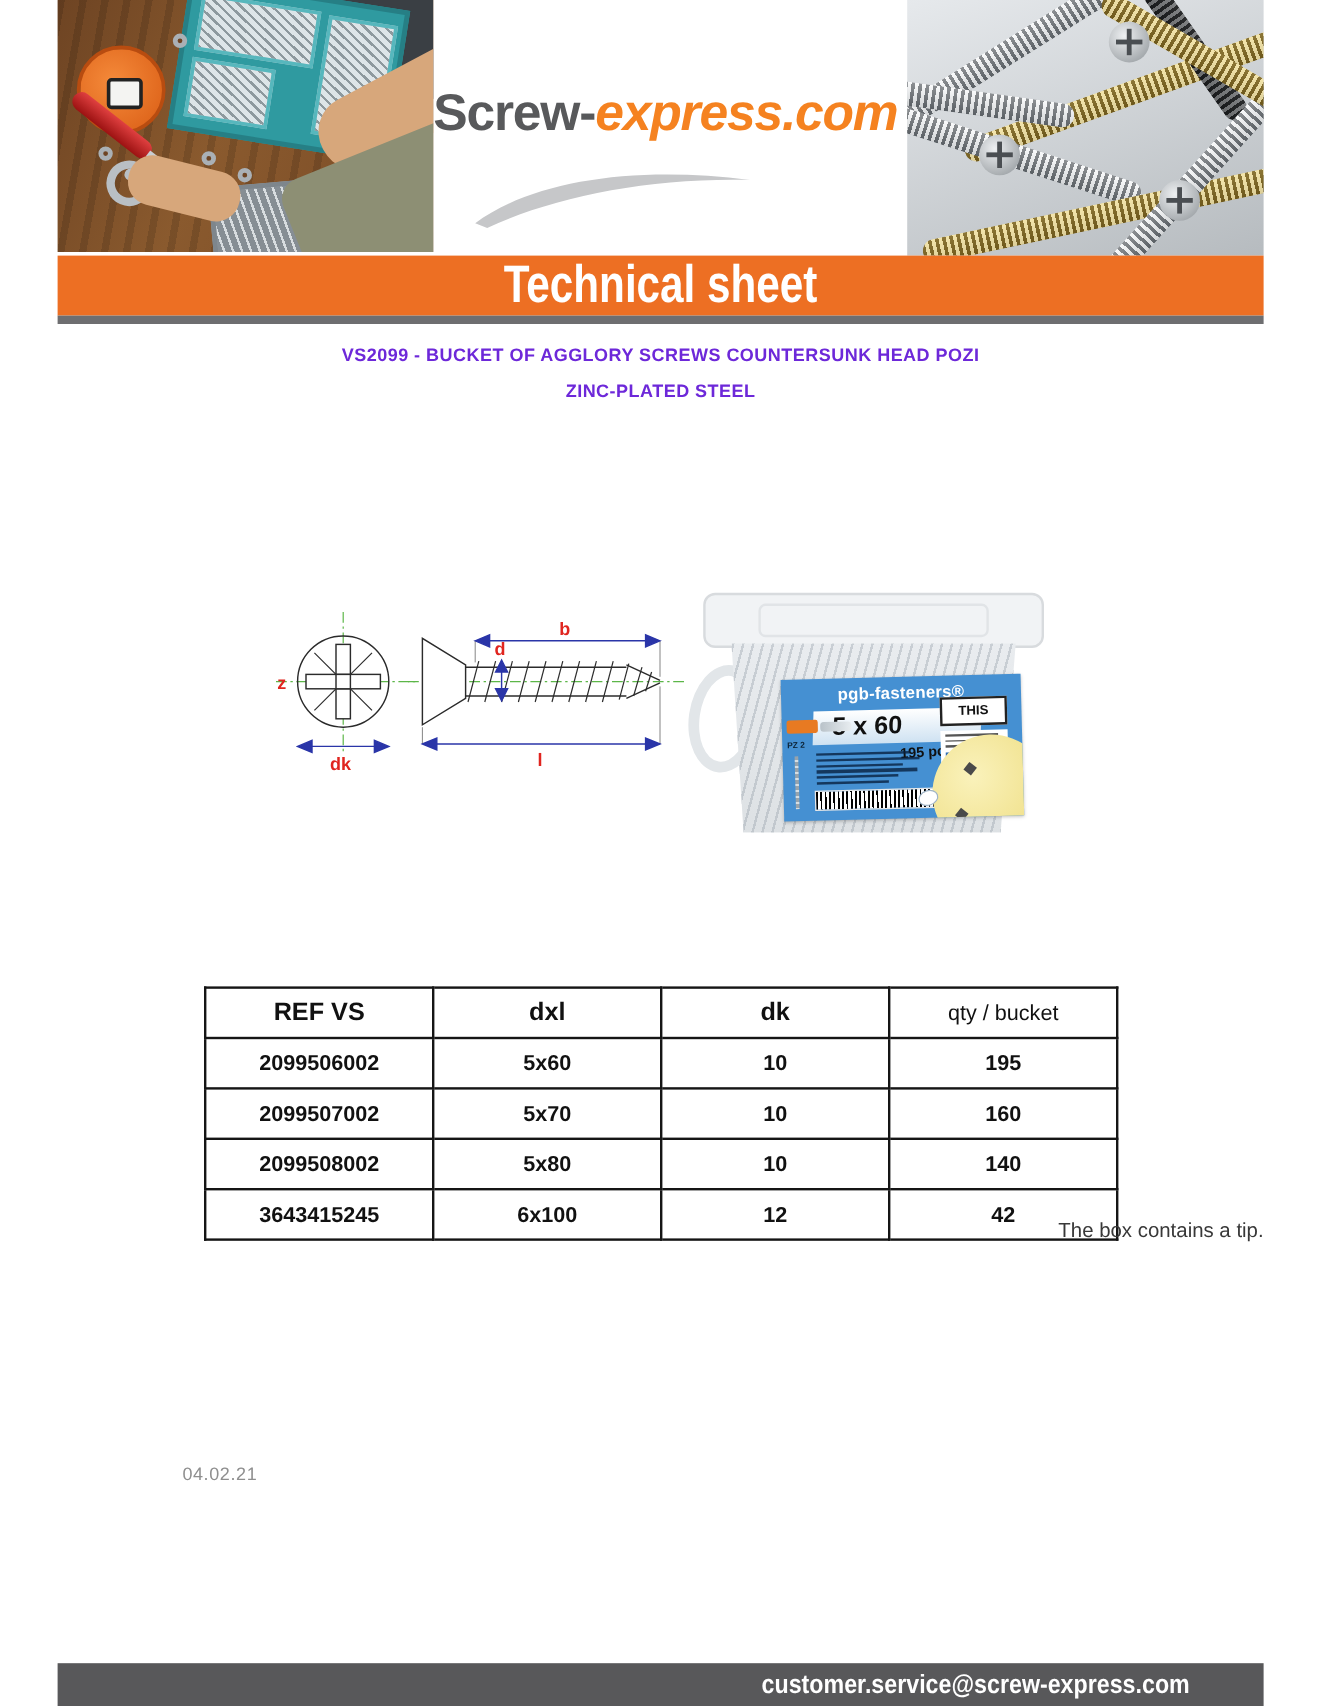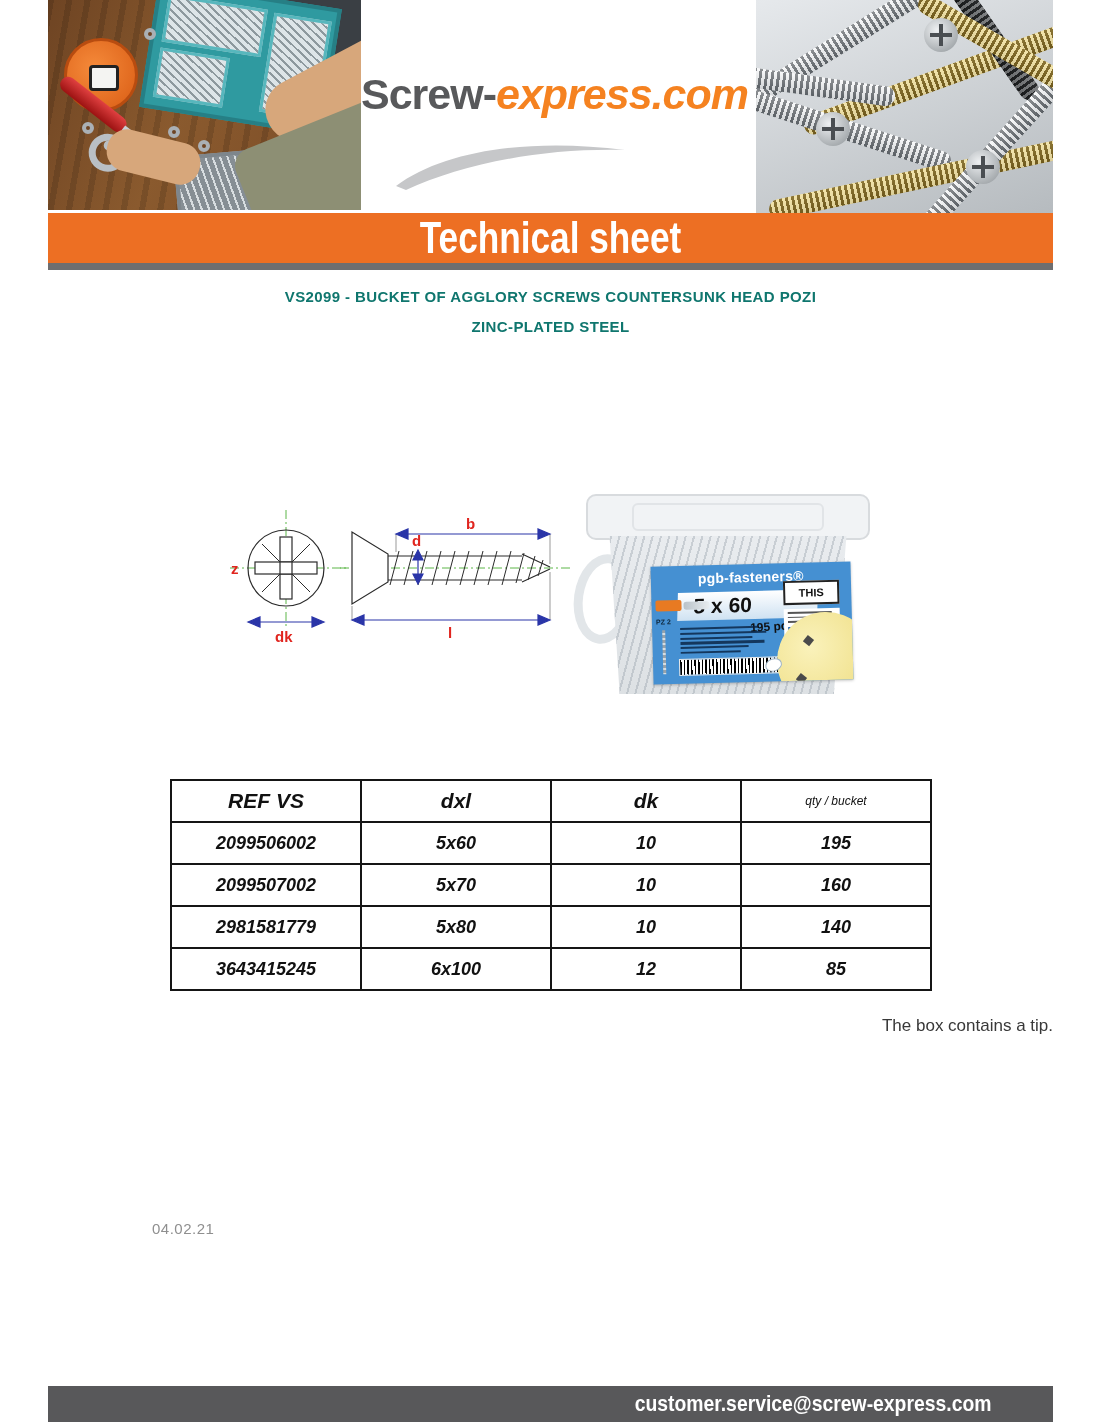--- a/index.html
+++ b/index.html
@@ -44,21 +44,21 @@
   .logo .p1 { font-size:43px; font-weight:bold; color:#58595B; letter-spacing:-1px; }
   .logo .p2 { font-size:43px; font-weight:bold; font-style:italic; color:#F58220; letter-spacing:-1px; }
   .swoosh { position:absolute; left:390px; top:136px; width:280px; height:56px; }
 
   
   .banner { position:absolute; left:48px; top:213px; width:1005px; height:50px; background:#ED6F23; text-align:center; }
   .banner span { display:inline-block; font-size:44px; font-weight:bold; color:#ffffff; line-height:50px; transform:scaleX(.8); transform-origin:center; letter-spacing:0; }
   .banner-strip { position:absolute; left:48px; top:263px; width:1005px; height:7px; background:#6e6e70; }
 
   
-  .ptitle { position:absolute; left:48px; top:288px; width:1005px; text-align:center; color:#0f766e; }
+  .ptitle { position:absolute; left:48px; top:288px; width:1005px; text-align:center; color:#6d28d9; }
   .ptitle .l1 { font-size:15px; font-weight:bold; letter-spacing:.4px; }
   .ptitle .l2 { font-size:15px; font-weight:bold; letter-spacing:.4px; margin-top:13px; }
 
   
   .drawing { position:absolute; left:222px; top:492px; width:370px; height:165px; }
 
   
   .bucket { position:absolute; left:580px; top:468px; width:300px; height:238px; }
   .bucket-handle { position:absolute; left:-6px; top:86px; width:60px; height:90px; border:9px solid #e2e6e9; border-radius:50%; transform:rotate(8deg); }
   .bucket-lid { position:absolute; left:6px; top:26px; width:284px; height:46px; background:#f1f3f5; border:2px solid #d8dbde; border-radius:10px; }
@@ -79,24 +79,24 @@
   .lbl-barcode { position:absolute; left:26px; top:93px; width:100px; height:17px; background-image:repeating-linear-gradient(90deg,#000 0 1.5px,#fff 1.5px 3.6px); border:1px solid #e8e8e8; }
   .lbl-this { position:absolute; right:12px; top:18px; width:56px; height:24px; background:#ffffff; border:2px solid #222; text-align:center; font-weight:bold; font-size:11px; line-height:21px; color:#111; }
   .lbl-specs { position:absolute; right:12px; top:46px; width:56px; height:36px; background:#ffffff; padding:3px 4px; }
   .lbl-specs div { height:1.6px; background:#555; margin-bottom:3px; }
   .lbl-specs .blue { height:5px; background:#2f6db3; margin-top:4px; }
   .lbl-yellow { position:absolute; right:-22px; bottom:-30px; width:98px; height:98px; border-radius:50%; background:radial-gradient(circle at 35% 35%, #faf2bb, #ecd977); }
   .lbl-yellow i { position:absolute; width:8px; height:8px; background:#4a4a4a; transform:rotate(40deg); }
   .lbl-stamp { position:absolute; left:112px; top:95px; width:17px; height:13px; background:#fff; border:1px solid #9fb4c6; border-radius:50%; transform:rotate(-18deg); }
 
   
-  .sheet-table { position:absolute; left:170px; top:779px; border-collapse:collapse; table-layout:fixed; width:761px;font-style:italic; }
+  .sheet-table { position:absolute; left:170px; top:822px; border-collapse:collapse; table-layout:fixed; width:761px; }
   .sheet-table th, .sheet-table td { border:2px solid #151515; width:190px; height:42px; text-align:center; vertical-align:middle; color:#111; }
   .sheet-table th { font-size:21px; font-weight:bold; }
-  .sheet-table th.qtyhdr { font-size:12px; font-weight:normal; }
+  .sheet-table th.qtyhdr { font-size:18px; font-weight:normal; }
   .sheet-table td { font-size:18px; font-weight:bold; }
 
   
   .note { position:absolute; left:48px; top:1016px; width:1005px; text-align:right; font-size:17px; color:#383838; }
   .date { position:absolute; left:152px; top:1176px; font-size:15px; color:#8f8f8f; letter-spacing:.5px;margin-top:44px; }
   .footer { position:absolute; left:48px; top:1386px; width:1005px; height:36px; background:#58585A; text-align:right; }
   .footer span { display:inline-block; color:#ffffff; font-weight:bold; font-size:22px; line-height:36px; margin-right:62px; transform:scaleX(.88); transform-origin:right center; }
 </style>
 </head>
 <body>
@@ -286,30 +286,30 @@
         <td>10</td>
         <td>195</td>
       </tr>
       <tr>
         <td>2099507002</td>
         <td>5x70</td>
         <td>10</td>
         <td>160</td>
       </tr>
       <tr>
-        <td>2981581779</td>
+        <td>2099508002</td>
         <td>5x80</td>
         <td>10</td>
         <td>140</td>
       </tr>
       <tr>
         <td>3643415245</td>
         <td>6x100</td>
         <td>12</td>
-        <td>85</td>
+        <td>42</td>
       </tr>
     </tbody>
   </table>
 
   <div class="note">The box contains a tip.</div>
 
   <div class="date">04.02.21</div>
 
   <div class="footer">
     <span>customer.service@screw-express.com</span>

